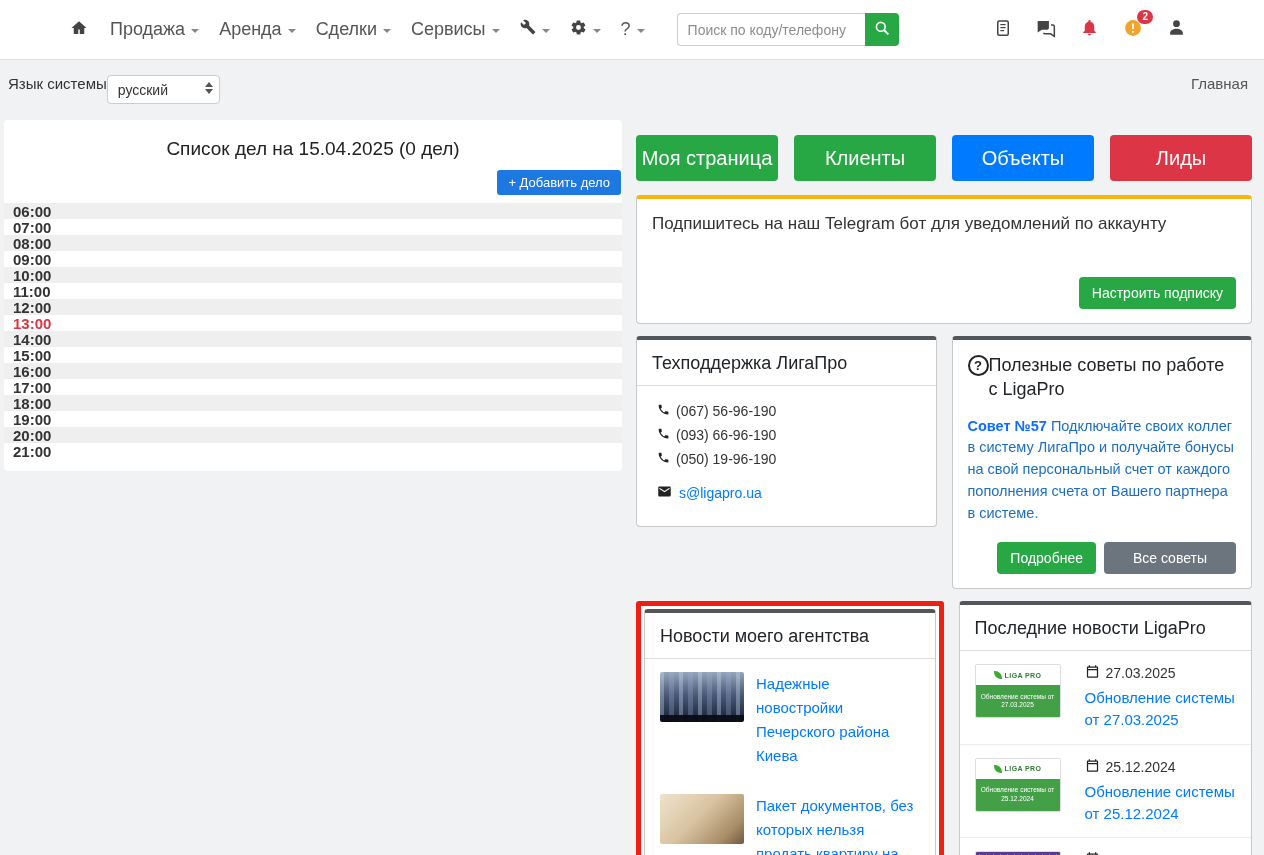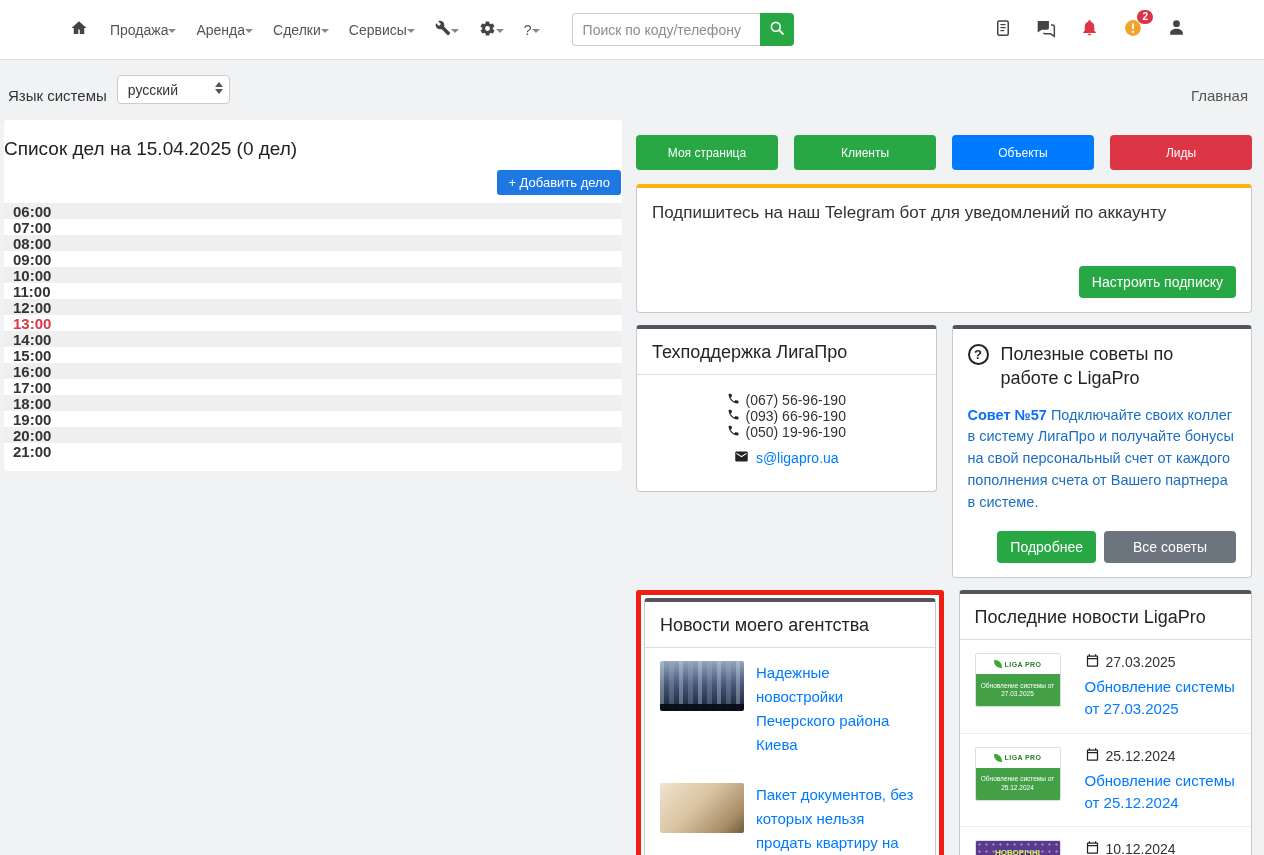--- a/index.html
+++ b/index.html
@@ -1,81 +1,81 @@
 <!DOCTYPE html>
 <html><head>
 <meta charset="utf-8">
 <style>
   *{margin:0;padding:0;box-sizing:border-box}
   body{width:1264px;height:855px;background:#f1f2f3;font-family:"Liberation Sans",sans-serif;color:#333;overflow:hidden}
   .page{width:1264px;height:855px;overflow:hidden;display:flex;flex-direction:column}
 
   
   .navbar{height:60px;background:#fff;border-bottom:1px solid #ddd;display:flex;align-items:center;padding:0 78px 0 70px;flex:0 0 auto}
-  .nav-item{display:flex;align-items:center;color:#555;font-size:14px;padding:8px 10px;cursor:pointer;white-space:nowrap}
+  .nav-item{display:flex;align-items:center;gap:6px;color:#555;font-size:18px;padding:8px 10px;cursor:pointer;white-space:nowrap}
   .caret{width:0;height:0;border-left:4px solid transparent;border-right:4px solid transparent;border-top:4px solid #888;margin-top:2px}
   .home-link{padding:8px 12px 8px 0;display:flex;cursor:pointer}
   .search-wrap{display:flex;margin-left:22px}
   .search-input{width:188px;height:33px;border:1px solid #ccc;border-right:none;border-radius:4px 0 0 4px;padding:0 10px;font-size:14px;color:#ec4899;outline:none;font-family:"Liberation Sans",sans-serif}
   .search-input::placeholder{color:#8d8d8d}
   .search-btn{width:34px;height:33px;background:#28a745;border:none;border-radius:0 4px 4px 0;display:flex;align-items:center;justify-content:center;cursor:pointer}
   .nav-right{margin-left:auto;display:flex;align-items:center;gap:24px}
   .icon-btn{position:relative;display:flex;cursor:pointer}
   .badge{position:absolute;top:-8px;right:-10px;background:#dc3545;color:#fff;font-size:10px;font-weight:bold;padding:1px 5px;border-radius:9px;line-height:12px}
 
   
-  .subheader{display:flex;align-items:flex-end;padding:15px 16px 16px 8px;gap:10px;flex:0 0 auto}
+  .subheader{display:flex;align-items:flex-start;padding:15px 16px 16px 8px;flex:0 0 auto}
   .lang-label{font-size:15px;color:#333}
   .select-wrap{position:relative;display:inline-block}
   .lang-select{appearance:none;-webkit-appearance:none;width:113px;height:29px;border:1px solid #ccc;border-radius:4px;background:#fff;padding:0 24px 0 10px;font-size:14px;color:#333;cursor:pointer;font-family:"Liberation Sans",sans-serif}
   .spin{position:absolute;right:7px;top:7px;display:flex;flex-direction:column;gap:2px;pointer-events:none}
   .tri-up{width:0;height:0;border-left:4px solid transparent;border-right:4px solid transparent;border-bottom:5px solid #555}
   .tri-down{width:0;height:0;border-left:4px solid transparent;border-right:4px solid transparent;border-top:5px solid #555}
   .breadcrumb{margin-left:auto;font-size:15px;color:#555}
 
   
   .main{display:flex;gap:14px;padding:0 12px 0 4px;align-items:flex-start;flex:1;min-height:0}
 
   
   .todo-card{width:618px;flex:0 0 auto;background:#fff;border-radius:4px;padding:14px 0 12px}
-  .todo-title{text-align:left;font-size:19px;font-weight:400;color:#222;padding:4px 0 2px}
+  .todo-title{text-align:center;font-size:19px;font-weight:400;color:#222;padding:4px 0 2px}
   .add-row{display:flex;justify-content:flex-end;padding:8px 1px 8px}
   .add-btn{background:#1d78e2;color:#fff;border:none;border-radius:3px;font-size:13px;padding:5px 11px;cursor:pointer;font-family:"Liberation Sans",sans-serif}
   .time-row{height:16px;display:flex;align-items:center;padding-left:9px;font-size:15px;font-weight:bold;color:#333;cursor:pointer}
   .time-row.alt{background:#efefef}
   .time-row.now{color:#dc3545}
 
   
   .right-col{flex:1;display:flex;flex-direction:column;min-width:0}
   .quick-row{display:flex;gap:16px;margin-top:15px}
-  .qbtn{flex:1;height:35px;border:none;border-radius:4px;color:#fff;font-size:12px;cursor:pointer;font-family:"Liberation Sans",sans-serif}
+  .qbtn{flex:1;height:46px;border:none;border-radius:4px;color:#fff;font-size:20px;cursor:pointer;font-family:"Liberation Sans",sans-serif}
   .qbtn.green{background:#28a745}
   .qbtn.blue{background:#007bff}
   .qbtn.red{background:#dc3545}
 
   .card{background:#fff;border:1px solid #c9c9c9;border-radius:4px}
   .card.top-dark{border-top:4px solid #52555a}
   .card.top-yellow{border-top:4px solid #fbb40a}
   .card-header{padding:13px 15px 11px;font-size:18px;color:#212529}
   .card-header.underlined{border-bottom:1px solid #ddd}
 
   .telegram-card{margin-top:14px;padding:15px 15px 14px}
   .telegram-text{font-size:17px;color:#333}
   .tg-btn-row{display:flex;justify-content:flex-end;margin-top:43px}
   .btn-green{background:#28a745;color:#fff;border:none;border-radius:4px;font-size:14px;padding:8px 13px;cursor:pointer;font-family:"Liberation Sans",sans-serif}
   .btn-gray{background:#6c757d;color:#fff;border:none;border-radius:4px;font-size:14px;padding:8px 29px;cursor:pointer;font-family:"Liberation Sans",sans-serif}
 
   .two-col{display:flex;gap:15px;margin-top:12px;align-items:flex-start}
   .two-col>*{flex:1;min-width:0}
 
-  .support-body{padding:17px 28px 24px;display:flex;flex-direction:column;align-items:center;}
+  .support-body{padding:17px 20px 24px;display:flex;flex-direction:column;gap:8px}
   .phone-row{display:flex;align-items:center;gap:6px;font-size:14px;color:#333}
   .email-row{display:flex;align-items:center;gap:7px;font-size:14px;color:#007bff;margin-top:9px;cursor:pointer}
 
-  .tips-header{display:flex;gap:12px;align-items:flex-start;padding:13px 15px 8px;font-size:18px;color:#212529;line-height:1.35}
+  .tips-header{display:flex;gap:0;align-items:flex-start;padding:13px 15px 8px;font-size:18px;color:#212529;line-height:1.35}
   .qicon{flex:0 0 auto;width:21px;height:21px;border:2px solid #222;border-radius:50%;display:inline-flex;align-items:center;justify-content:center;font-weight:bold;font-size:13px;color:#222;margin-top:2px}
   .qicon::after{content:"?"}
   .tips-body{padding:6px 15px 4px;font-size:14.5px;color:#1b6ec2;line-height:1.5}
   .tips-body b{color:#0d6efd}
   .tips-actions{display:flex;justify-content:flex-end;gap:8px;padding:14px 15px 14px}
 
   .red-box{border:5px solid #ee2013;border-radius:3px;padding:3px;background:#fff}
   .agency-item{display:flex;gap:12px;padding:13px 15px;align-items:flex-start}
   .thumb{width:84px;height:50px;flex:0 0 auto;border-radius:2px;cursor:pointer}
   .thumb.city{background:

